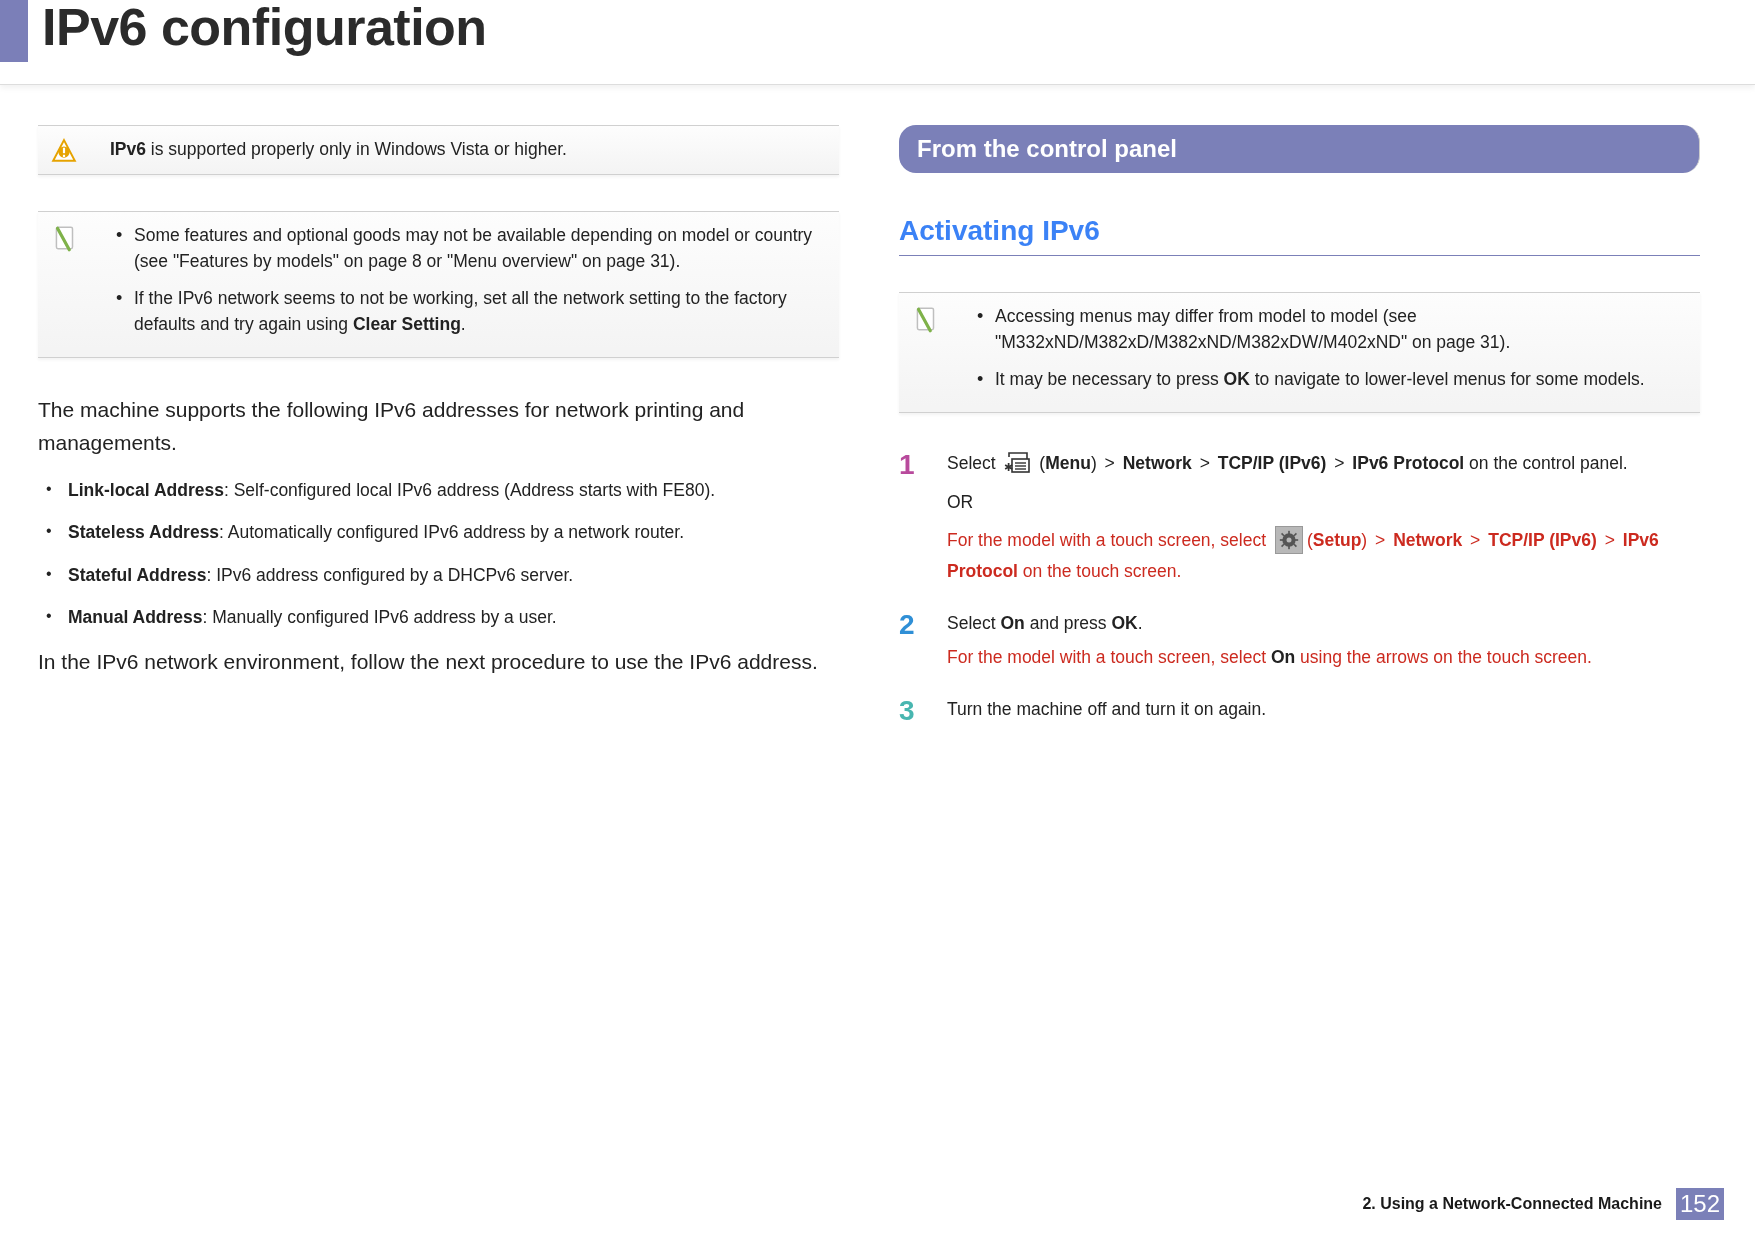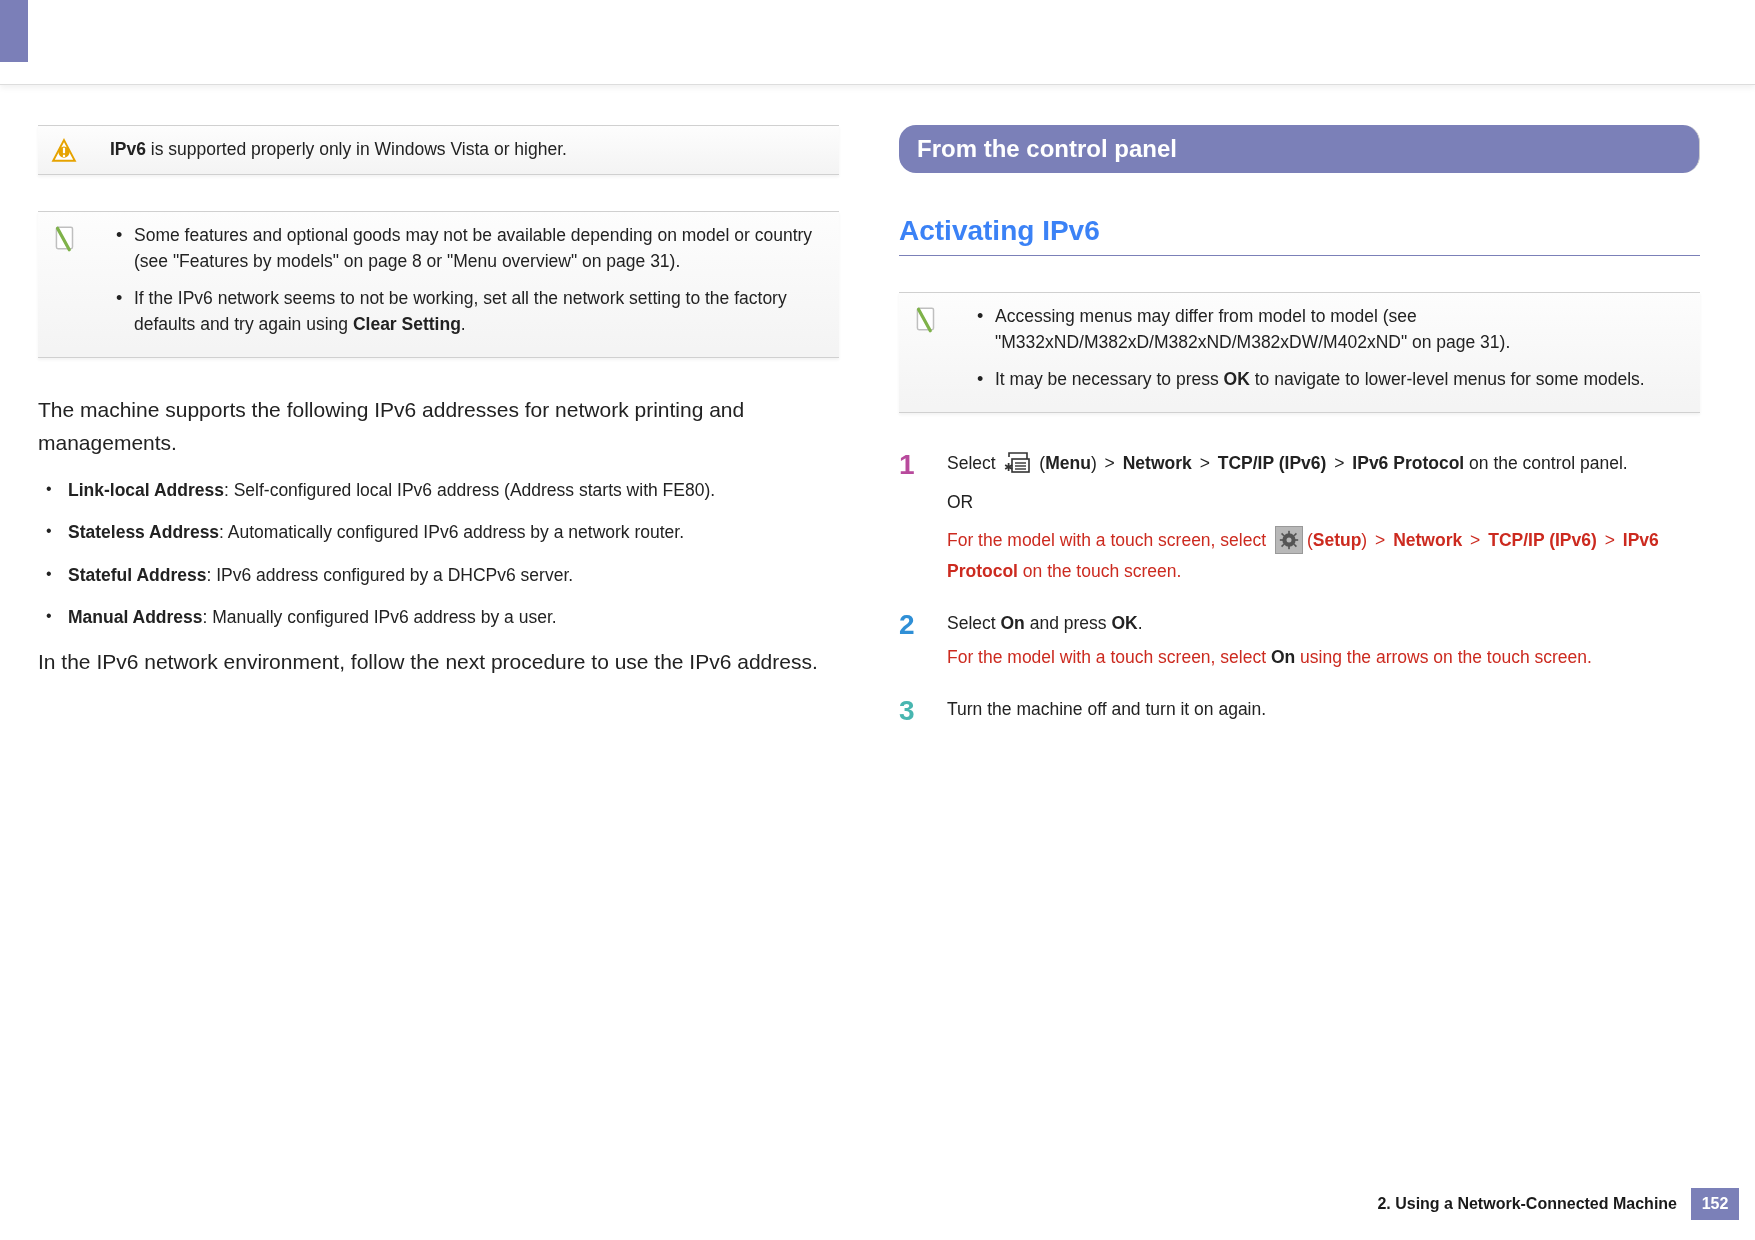--- a/index.html
+++ b/index.html
@@ -121,44 +121,45 @@
     background: #b8b8b8;
     align-items: center; justify-content: center;
     margin: 0 4px 3px 4px;
     border: 1px solid #999;
   }
   .red { color: #cc2a1f; }
   .sep { color: #222; margin: 0 3px; }
   .footer {
     position: absolute;
     bottom: 20px;
-    right: 16px;
+    right: 31px;
     display: flex;
     align-items: center;
     gap: 14px;
   }
   .footer .chapter { font-size: 16px; color: #1a1a1a; font-weight: 700; }
   .footer .pnum {
     background: #7b80b8;
     color: #fff;
-    font-weight: 700;
-    font-size: 16px;
+    font-weight: 400;
+    font-size: 24px;
     width: 48px; height: 32px;
     display: flex; align-items: center; justify-content: center;
   }
   b { font-weight: 700; }
   .or-sep { margin: 10px 0 10px 0; }
 </style>
 </head>
 <body>
 
 <div class="page">
 
   <div class="header">
     <div class="tab"></div>
+    <h1>IPv6 configuration</h1>
   </div>
 
   <div class="content">
 
     <div class="col">
 
       <div class="note-box alert">
         <span class="icon-wrap">
           <svg viewBox="0 0 24 24" width="26" height="26">
             <polygon points="12,2 22,21 2,21" fill="#fff" stroke="#e6a300" stroke-width="1.8"></polygon>

